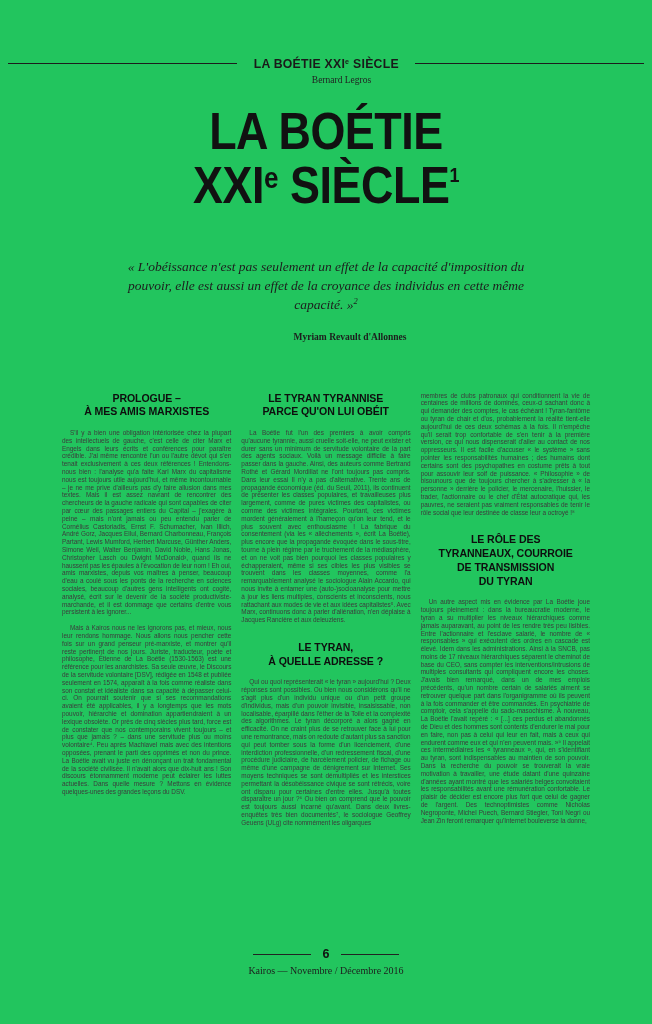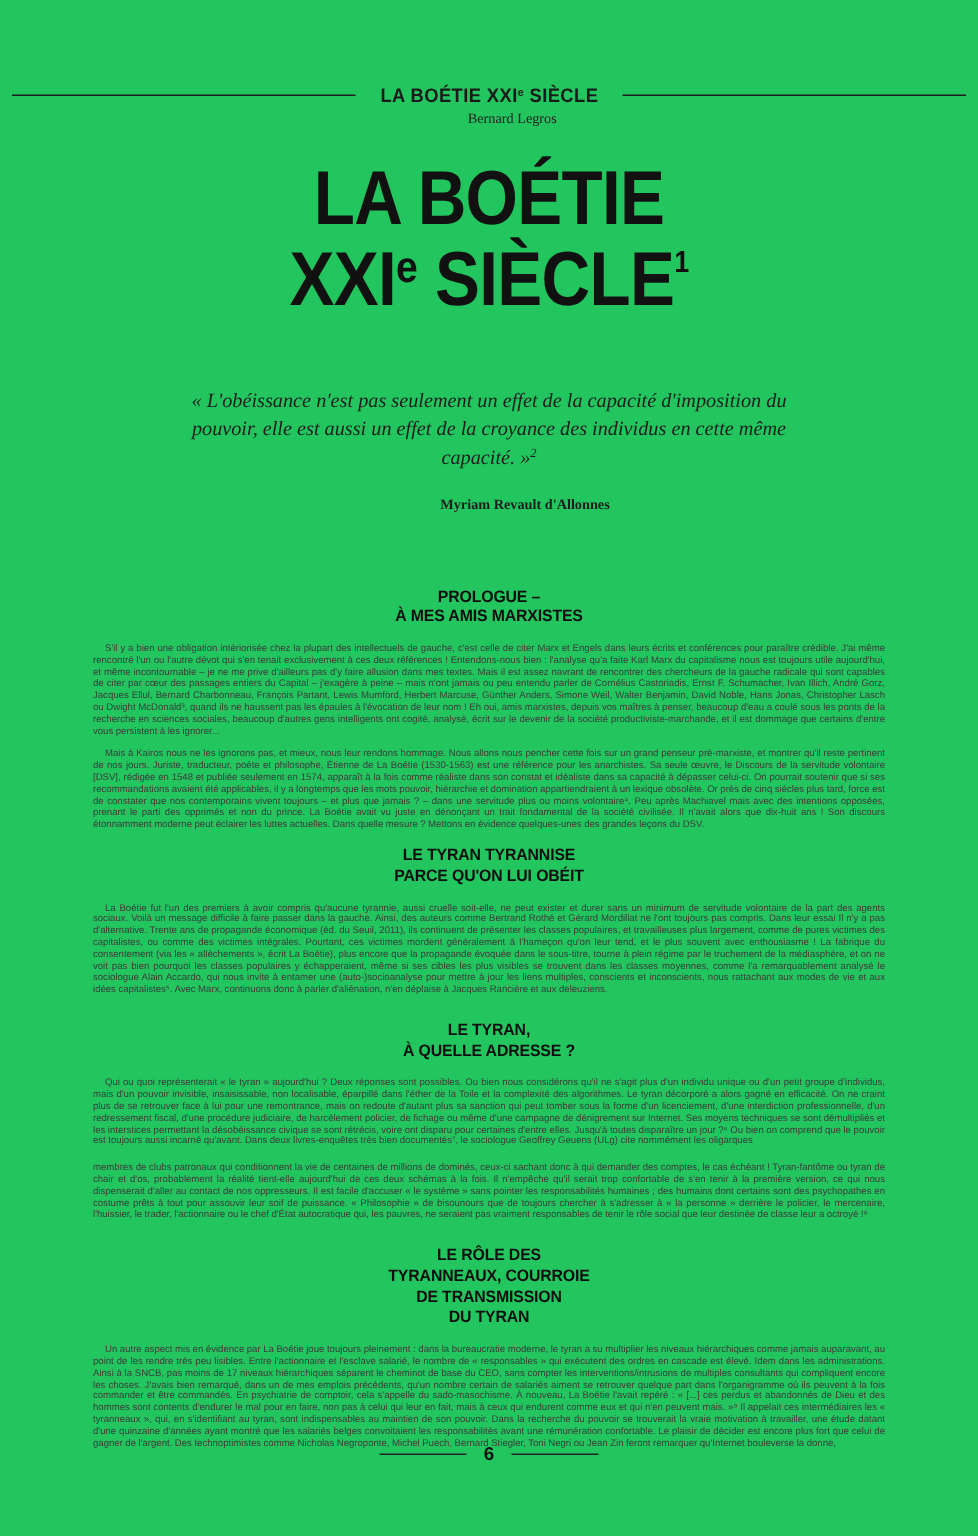--- a/index.html
+++ b/index.html
@@ -70,21 +70,20 @@
     font-weight: 600;
     font-size: 9.5px;
     color: #1d1d1d;
     padding-left: 48px;
   }
   
   .columns {
     display: flex;
     gap: 10px;
     margin: 50px 62px 0;
-    flex-direction: column;
   }
   .col { flex: 1; min-width: 0; }
   .colhead {
     text-align: center;
     font-size: 11px;
     font-weight: bold;
     line-height: 1.25;
     white-space: pre-line;
     letter-spacing: -0.1px;
     color: #0e0e0e;
@@ -175,15 +174,16 @@
     </section>
 
   </main>
 
   <div class="footer">
     <div class="pageno-row">
       <div class="short-rule"></div>
       <div class="pageno">6</div>
       <div class="short-rule"></div>
     </div>
+    <div class="credit">Kairos — Novembre / Décembre 2016</div>
   </div>
 
 </div>
 
 </body></html>

